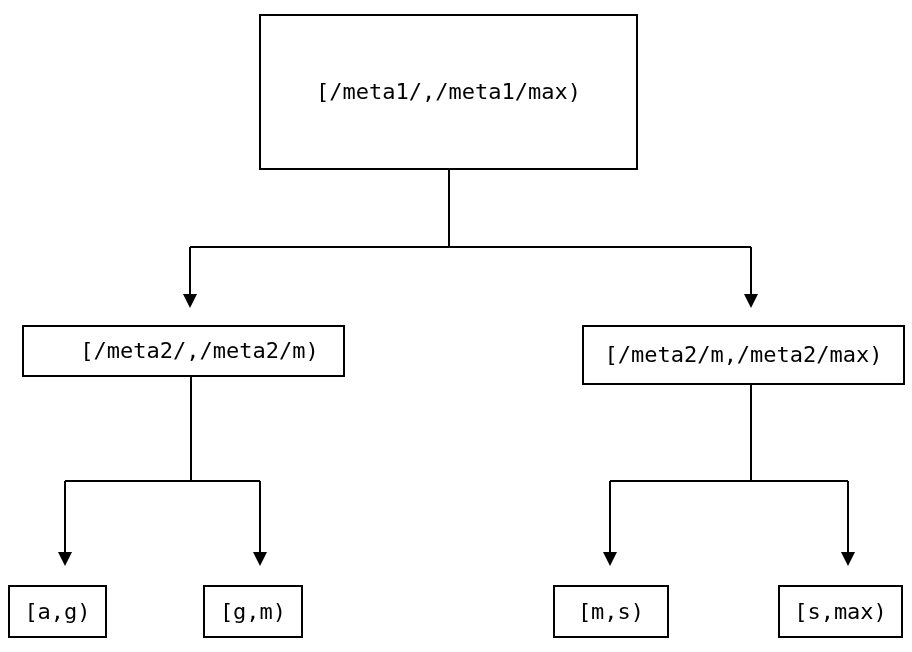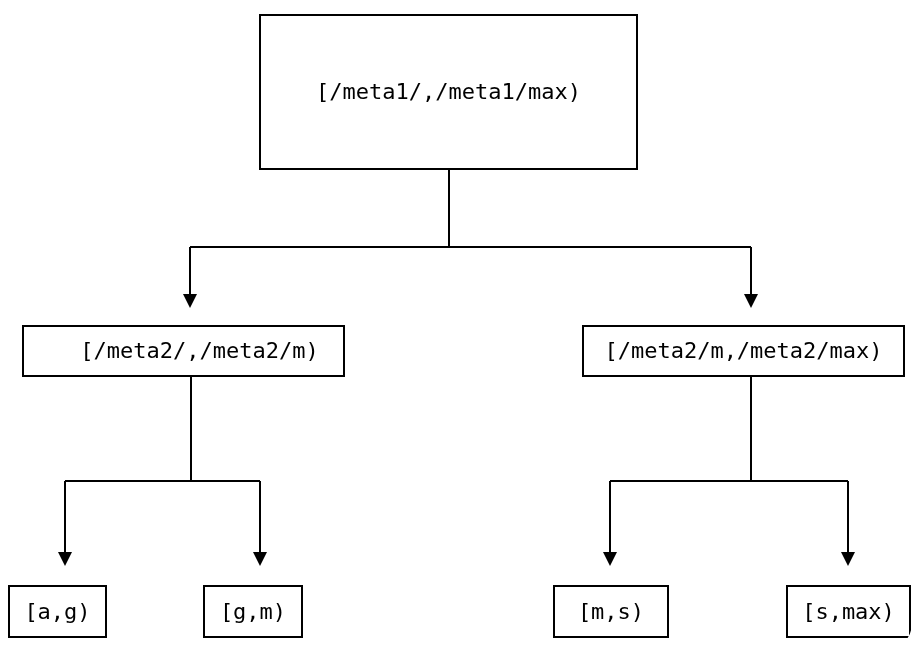--- a/index.html
+++ b/index.html
@@ -31,25 +31,25 @@
     display: flex;
     align-items: center;
     justify-content: center;
     color: #000000;
     font-size: 22px;
     line-height: 1;
     white-space: nowrap;
   }
   .node-root   { left: 259px; top: 14px;  width: 379px; height: 156px; }
   .node-lchild { left: 22px;  top: 325px; width: 323px; height: 52px; padding-left: 32px; }
-  .node-rchild { left: 582px; top: 325px; width: 323px; height: 52px; text-align: right; }
+  .node-rchild { left: 582px; top: 325px; width: 323px; height: 60px; text-align: right; }
   .node-leaf1  { left: 8px;   top: 585px; width: 99px;  height: 53px; }
   .node-leaf2  { left: 203px; top: 585px; width: 100px; height: 53px; }
   .node-leaf3  { left: 553px; top: 585px; width: 116px; height: 53px; }
-  .node-leaf4  { left: 778px; top: 585px; width: 125px; height: 53px; margin-left: 8px; }
+  .node-leaf4  { left: 778px; top: 585px; width: 125px; height: 53px; }
   .edge-line {
     stroke: #000000;
     stroke-width: 2;
     fill: none;
   }
   .edge-head {
     fill: #000000;
     stroke: none;
   }
 </style>

